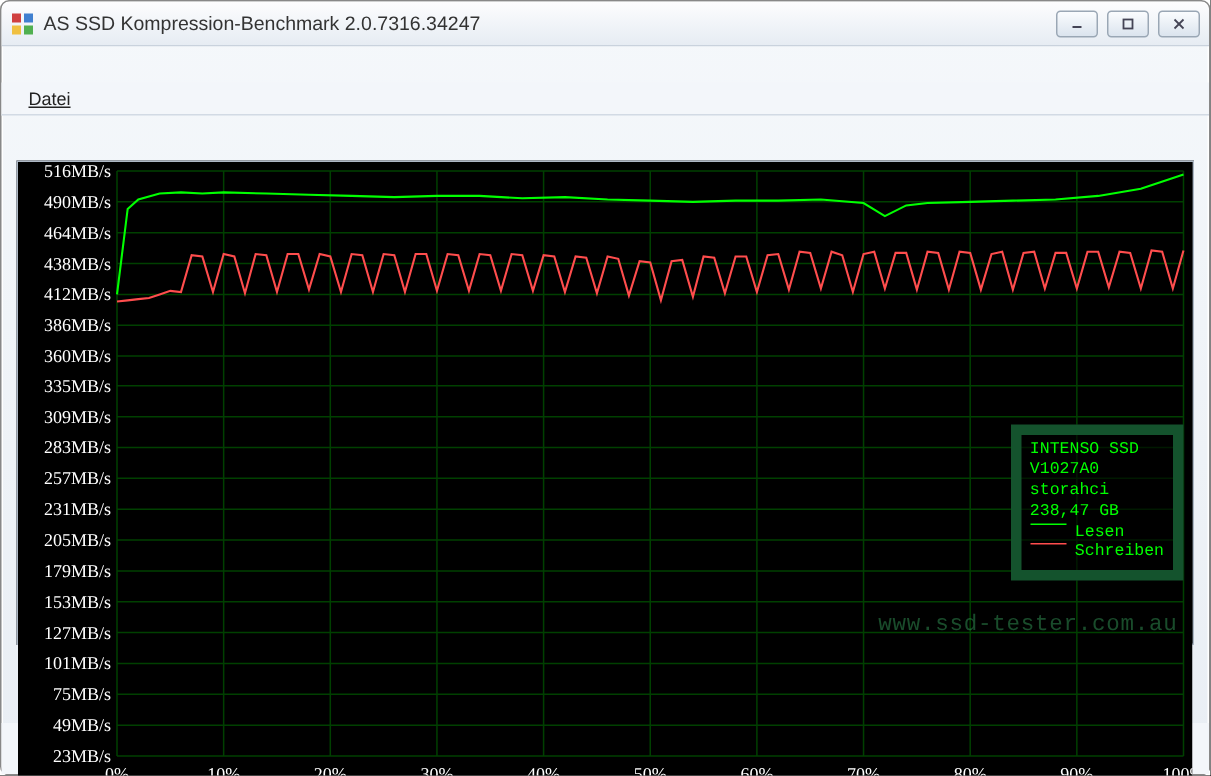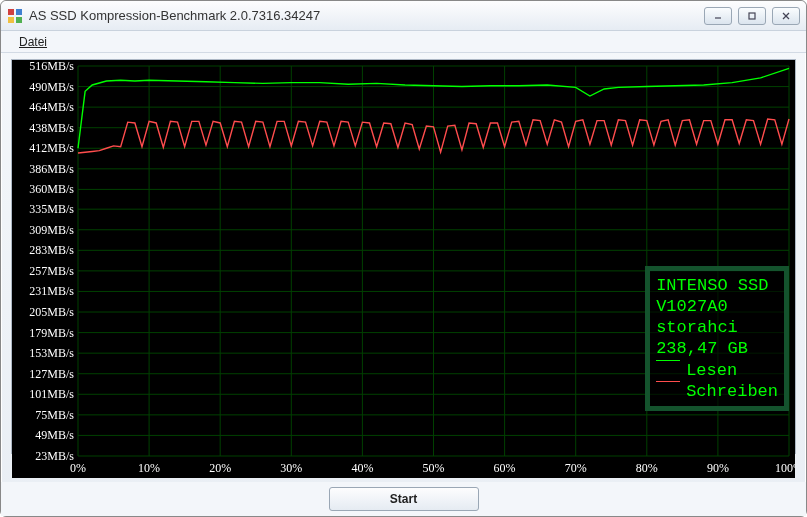--- a/index.html
+++ b/index.html
@@ -14,20 +14,21 @@
   }
   .window {
     width: 807px;
     height: 517px;
     border: 1px solid #888;
     border-radius: 6px;
     background: linear-gradient(#f5f8fb, #e9eef4);
     display: flex;
     flex-direction: column;
     box-shadow: inset 0 0 0 1px #fff;
+    gap: 24px;
   }
   .titlebar {
     height: 30px;
     display: flex;
     align-items: center;
     padding: 0 6px;
     background: linear-gradient(#fdfdfe, #e6ecf3);
     border-bottom: 1px solid #c9d2dd;
     border-radius: 6px 6px 0 0;
   }
@@ -67,24 +68,24 @@
     border: 1px solid #adb8c5;
   }
   .chart-area {
     position: absolute;
     inset: 0;
   }
   .legend-box {
     position: absolute;
     right: 6px;
     bottom: 42px;
-    border: 5px solid #14532d;
+    border: 7px solid #14532d;
     padding: 4px 6px;
     font-family: "Courier New", monospace;
-    font-size: 17px;
+    font-size: 11px;
     color: #00ff00;
     background: rgba(0,0,0,0.6);
     line-height: 1.25;
     min-width: 98px;
   }
   .legend-row { display:flex; align-items:flex-start; gap:6px; }
   .legend-swatch { display:inline-block; width:24px; height:0; border-top:1px solid; }
   .info-line { white-space: nowrap; }
   .watermark {
     position: absolute;
@@ -230,19 +231,20 @@
       <div class="legend-row">
         <span class="legend-swatch" id="sw0" style="border-top-color: rgb(0, 255, 0);"></span>
         <span>Lesen</span>
       </div>
       <div class="legend-row">
         <span class="legend-swatch" id="sw1" style="border-top-color: rgb(255, 77, 77);"></span>
         <span>Schreiben</span>
       </div>
     </div>
 
+    <div class="watermark">www.ssd-tester.com.au</div>
   </div>
 
   <div class="button-row">
     <div class="btn">Start</div>
   </div>
 
 </div>
 
 </body></html>

